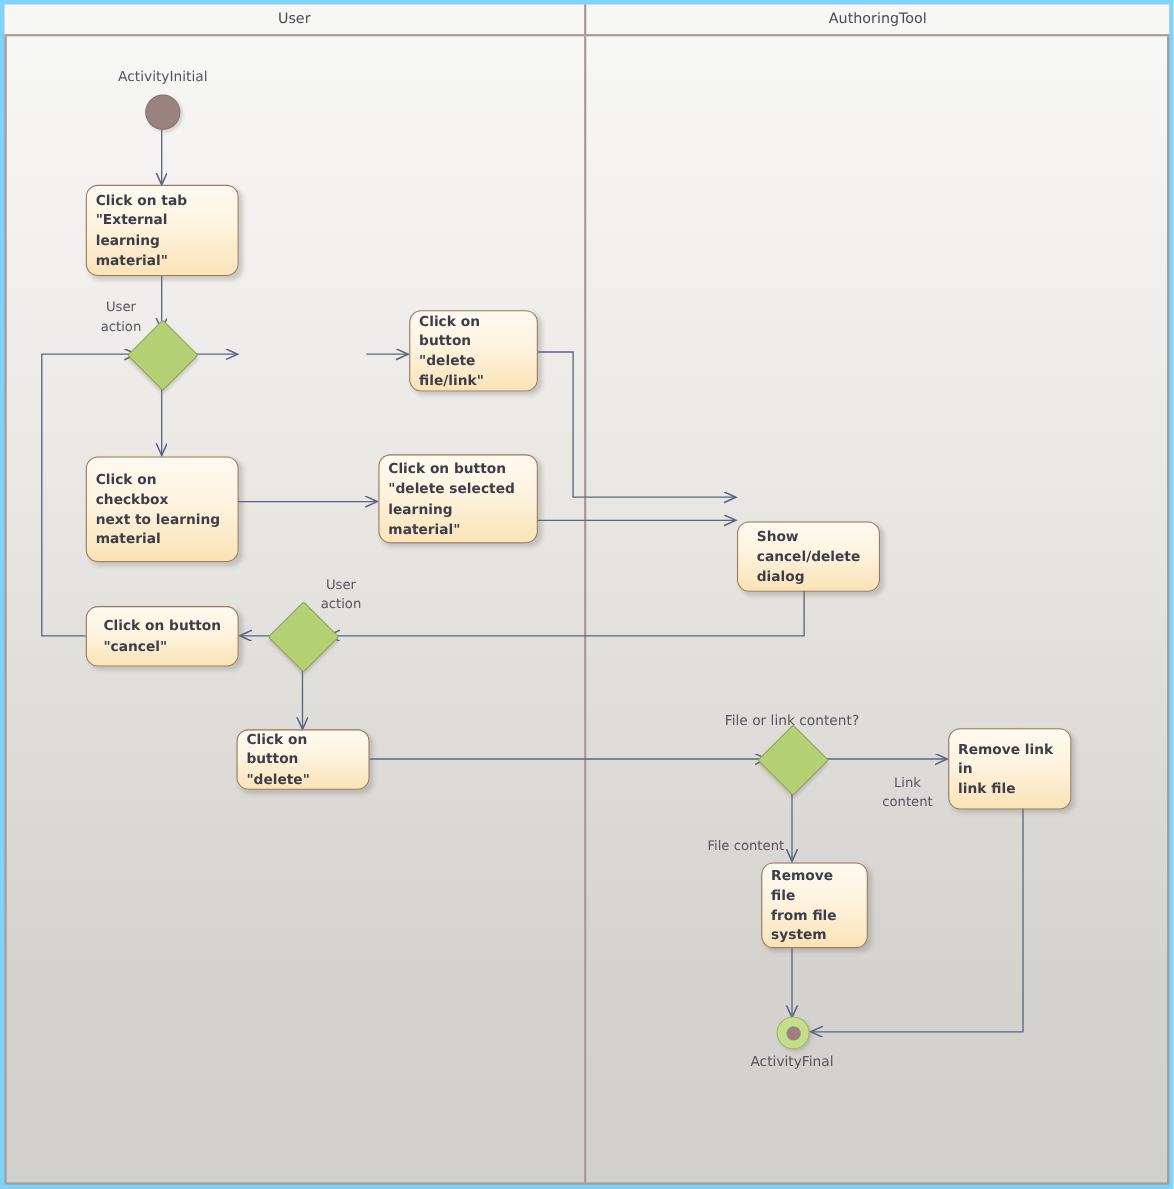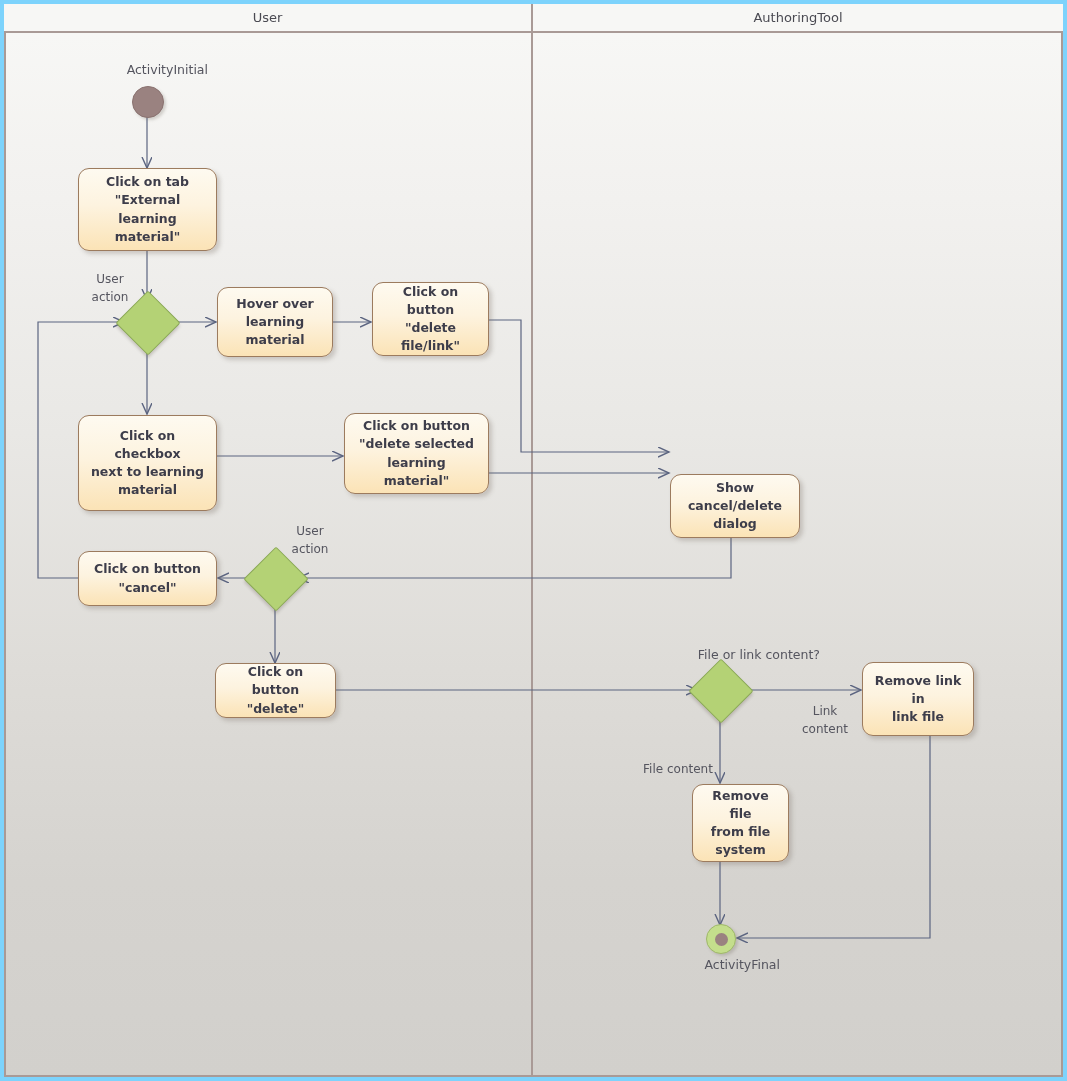--- a/index.html
+++ b/index.html
@@ -24,21 +24,21 @@
   #lane-divider{
     position:absolute;left:531px;top:33px;width:2px;height:1042px;background:#a99a96;
   }
   svg#edges{position:absolute;left:0;top:0;width:1067px;height:1081px;overflow:visible;}
 
   .node{
     position:absolute;box-sizing:border-box;
     border:1px solid #9c7b5e;border-radius:11px;
     background:linear-gradient(to bottom,#fefaf0 0%,#fdf3df 45%,#fbe3b6 100%);
     box-shadow:3px 3px 4px rgba(120,110,100,0.30);
-    display:flex;align-items:center;justify-content:center;text-align:center;
+    display:flex;align-items:center;justify-content:center;text-align:left;
     font-size:12.5px;font-weight:bold;color:#3d3d4a;line-height:1.45;
     padding:4px 8px;
   }
   .diamond{
     position:absolute;width:44px;height:44px;
     background:#b4d275;border:1px solid #8aa856;
     transform:rotate(45deg);border-radius:2px;
     box-shadow:2px 2px 3px rgba(120,110,100,0.30);
   }
   .initial-node{
@@ -51,21 +51,21 @@
     background:#c4de8c;border:1px solid #9fb86a;
     box-shadow:2px 2px 3px rgba(120,110,100,0.28);
     display:flex;align-items:center;justify-content:center;
   }
   .final-node .inner{width:13px;height:13px;border-radius:50%;background:#9a8280;}
   .edge-label{
     position:absolute;font-size:12px;color:#55555f;line-height:1.5;
     text-align:center;white-space:pre-line;
   }
   .node-caption{
-    position:absolute;font-size:12.5px;color:#55555f;text-align:right;white-space:nowrap;
+    position:absolute;font-size:12.5px;color:#55555f;text-align:center;white-space:nowrap;
   }
 </style>
 </head>
 <body>
 
 <div id="canvas">
   <div id="frame"></div>
 
   <div id="lane-headers">
     <div class="lane-head left">
@@ -125,22 +125,20 @@
   <div class="initial-node" style="left:132px;top:86px;"></div>
 
   <div class="node" style="left: 78px; top: 168px; width: 139px; height: 83px; white-space: pre-line;">Click on tab
 "External learning
 material"</div>
 
   <div class="edge-label" style="left: 78px; top: 270px; width: 64px; white-space: pre-line;">User
 action</div>
   <div class="diamond" style="left:125px;top:300px;"></div>
 
-  <div class="node" style="left: 217px; top: 287px; width: 116px; height: 70px; white-space: pre-line;">Hover over
-learning material</div>
 
   <div class="node" style="left: 372px; top: 282px; width: 117px; height: 74px; white-space: pre-line;">Click on button
 "delete file/link"</div>
 
   <div class="node" style="left: 78px; top: 415px; width: 139px; height: 96px; white-space: pre-line;">Click on checkbox
 next to learning
 material</div>
 
   <div class="node" style="left: 344px; top: 413px; width: 145px; height: 81px; white-space: pre-line;">Click on button
 "delete selected

